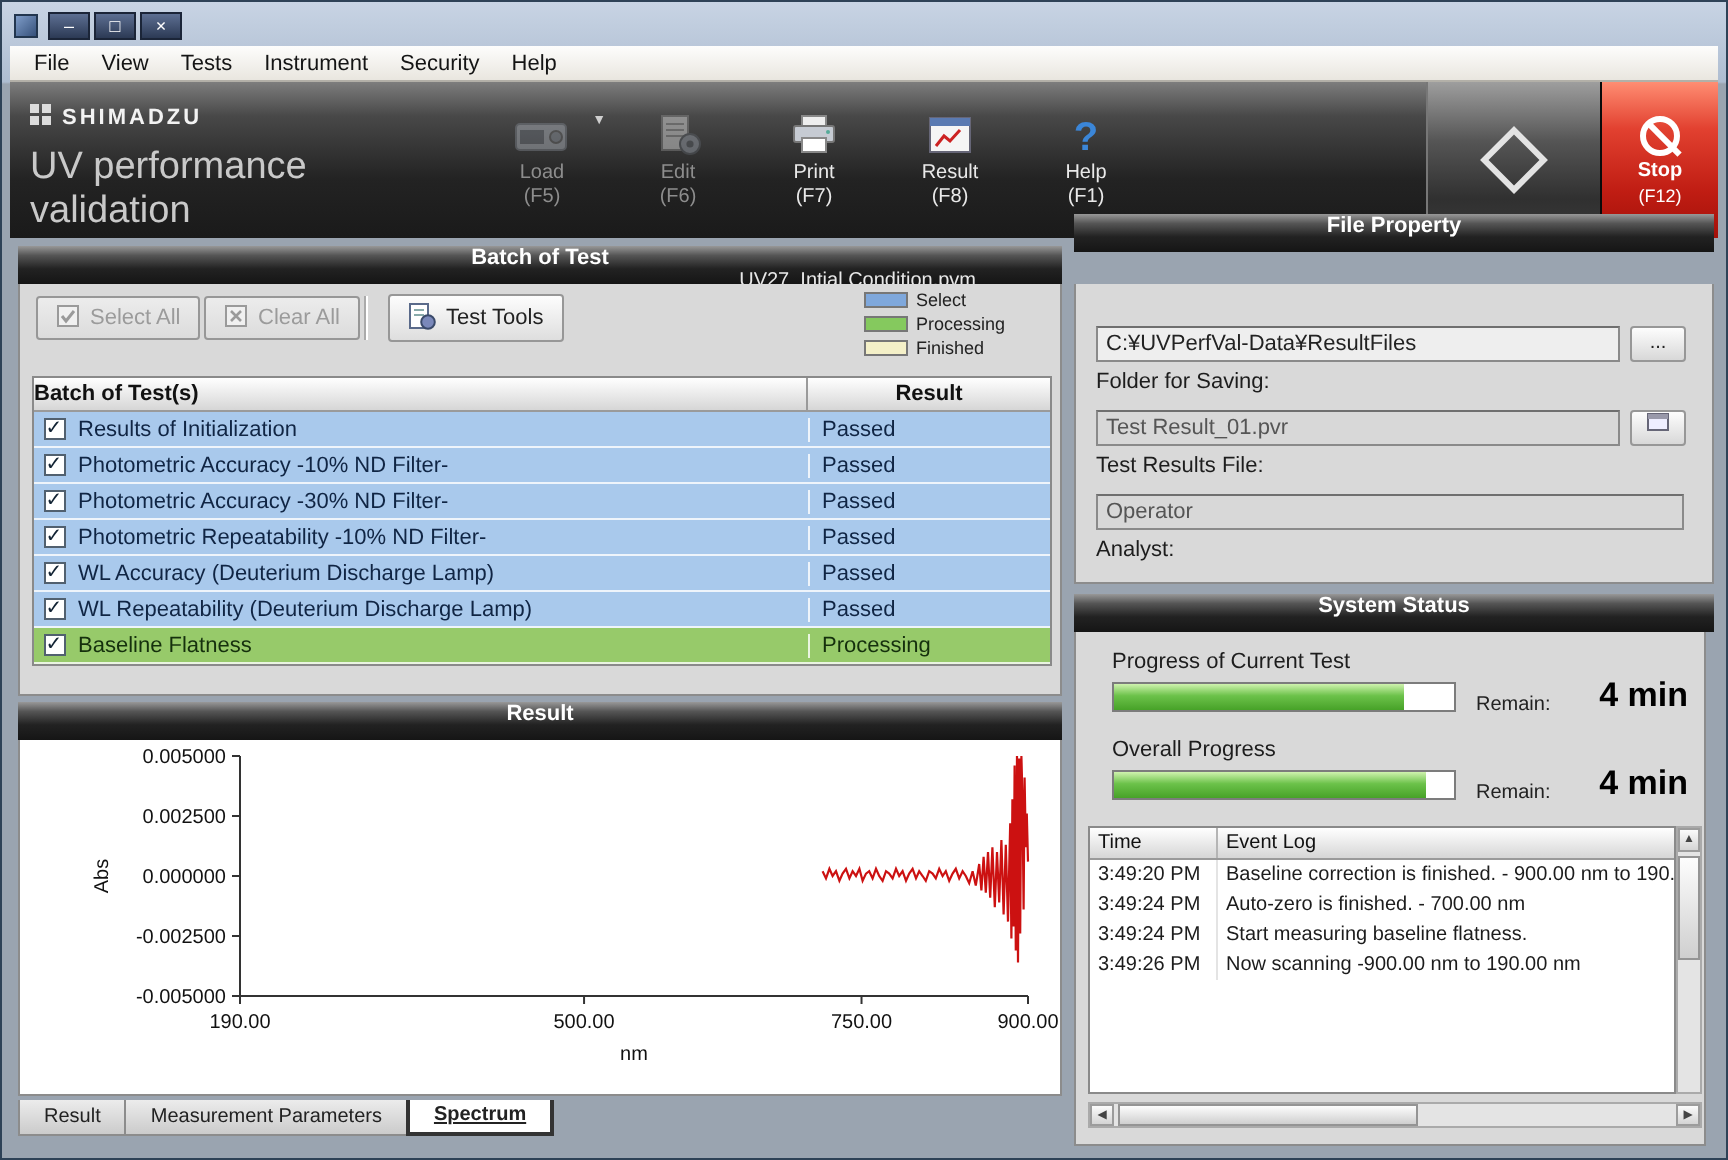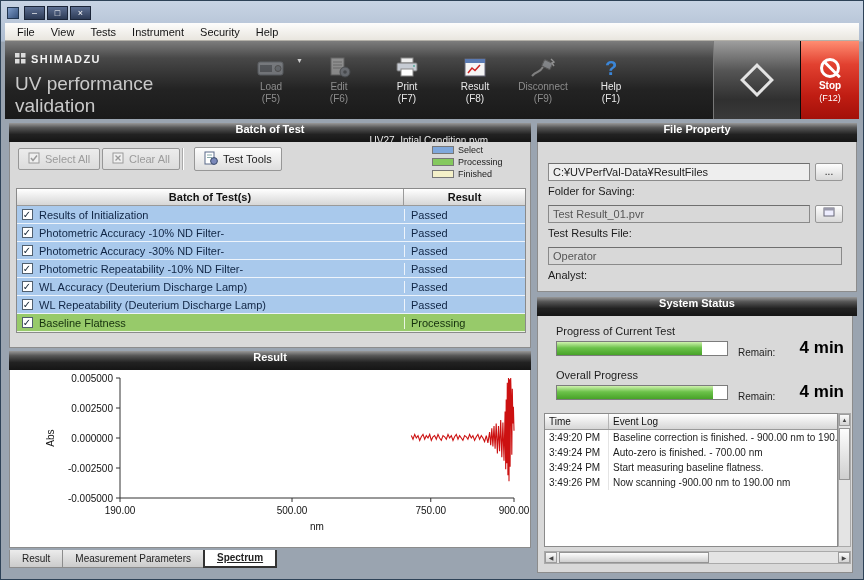--- a/index.html
+++ b/index.html
@@ -66,21 +66,21 @@
   .small-btn.disabled { color:#9b9b9b; background:linear-gradient(180deg,#ececec,#dcdcdc); cursor:default; }
   .vsep { position:absolute; left:172px; top:6px; width:1px; height:22px; background:#aaa; box-shadow:1px 0 0 #fff; }
   .legend { position:absolute; right:6px; top:3px; width:92px; }
   .legend-item { display:flex; align-items:center; gap:4px; margin-bottom:2px; }
   .legend-box { width:22px; height:8px; border:1px solid #777; }
   .legend-label { font-size:9px; color:#222; }
 
   .batch-table { position:absolute; left:6px; top:46px; width:510px; border:1px solid #8a8a8a; background:#fff; }
   .bt-header { display:flex; height:17px; background:linear-gradient(180deg,#fff,#d6d6d6);
                border-bottom:1px solid #9a9a9a; font-size:11px; font-weight:bold; color:#111; }
-  .bt-h-name { width:387px; text-align:center; line-height:16px; border-right:1px solid #9a9a9a; }
+  .bt-h-name { width:387px; line-height:16px; border-right:1px solid #9a9a9a; }
   .bt-h-result { flex:1; text-align:center; line-height:16px; }
   .batch-row { display:flex; height:18px; align-items:center; font-size:11px; color:#102544;
                border-bottom:1px solid rgba(255,255,255,.8); cursor:default; }
   .batch-row.select { background:#a9c9ec; }
   .batch-row.processing { background:#97ca6a; color:#15300d; }
   .cb-wrap { width:20px; display:flex; justify-content:center; }
   .cb { width:11px; height:11px; background:#fff; border:1px solid #51606f; font-size:10px; line-height:10px;
         text-align:center; color:#123; }
   .cell-name { width:367px; padding-left:2px; white-space:nowrap; overflow:hidden; }
   .cell-result { flex:1; border-left:1px solid rgba(255,255,255,.8); padding-left:6px; }
@@ -89,21 +89,21 @@
   .result-header { left:8px; top:350px; width:522px; }
   .result-body { left:8px; top:369px; width:522px; height:178px; background:#fff; }
   .tabs { position:absolute; left:8px; top:549px; height:18px; display:flex; }
   .tab { height:18px; padding:0 12px; font-size:10px; color:#222; line-height:17px;
          background:linear-gradient(180deg,#ececec,#cbcbcb); border:1px solid #8c8c8c; border-top:none;
          border-right:none; cursor:pointer; }
   .tab:last-child { border-right:1px solid #8c8c8c; }
   .tab.active { background:#fff; font-weight:bold; border:2px solid #333; border-top:none; line-height:15px;text-decoration:underline; }
 
   
-  .fp-header { left:536px; top:122px; width:320px; }
+  .fp-header { left:536px; top:106px; width:320px; }
   .fp-body { left:536px; top:141px; width:320px; height:150px; }
   .fp-label { position:absolute; font-size:11px; color:#1d1d1d;margin-top:36px; }
   .textbox { position:absolute; height:18px; font-size:11px; padding:2px 4px; color:#222;
              background:#eee; border:1px solid #8a8a8a; border-top-color:#6f6f6f; white-space:nowrap; overflow:hidden; }
   .textbox.dim { background:#d8d8d8; color:#555; }
   .mini-btn { position:absolute; width:28px; height:18px; font-size:10px; text-align:center; line-height:16px;
               color:#222; border:1px solid #979797; border-radius:2px;
               background:linear-gradient(180deg,#fdfdfd,#d8d8d8); cursor:pointer; }
 
   
@@ -217,31 +217,20 @@
         <div class="tb-btn">
           <span class="tb-icon">
             <svg width="28" height="22" viewBox="0 0 28 22">
               <rect x="4" y="2" width="20" height="17" fill="#f5f5f5" stroke="#667"></rect>
               <rect x="4" y="2" width="20" height="4" fill="#5a7ab2"></rect>
               <polyline points="7,16 11,11 14,13.5 19,8" stroke="#c22" stroke-width="1.5" fill="none"></polyline>
             </svg>
           </span>
           <span>Result</span>
           <span>(F8)</span>
-        </div>
-        <div class="tb-btn disabled">
-          <span class="tb-icon">
-            <svg width="28" height="22" viewBox="0 0 28 22">
-              <path d="M3 19 C8 13 10 17 14 10" stroke="#d8d8d8" stroke-width="2" fill="none"></path>
-              <rect x="14" y="4" width="9" height="7" rx="1" fill="#cfd4db" stroke="#777" transform="rotate(25 18 7)"></rect>
-              <path d="M22 2 l3 3 -2 1 2 3" stroke="#eee" stroke-width="1.4" fill="none"></path>
-            </svg>
-          </span>
-          <span>Disconnect</span>
-          <span>(F9)</span>
         </div>
         <div class="tb-btn">
           <span class="tb-icon">
             <svg width="28" height="22" viewBox="0 0 28 22">
               <text x="14" y="18" font-size="20" font-weight="bold" fill="#3b86d8" text-anchor="middle">?</text>
             </svg>
           </span>
           <span>Help</span>
           <span>(F1)</span>
         </div>

